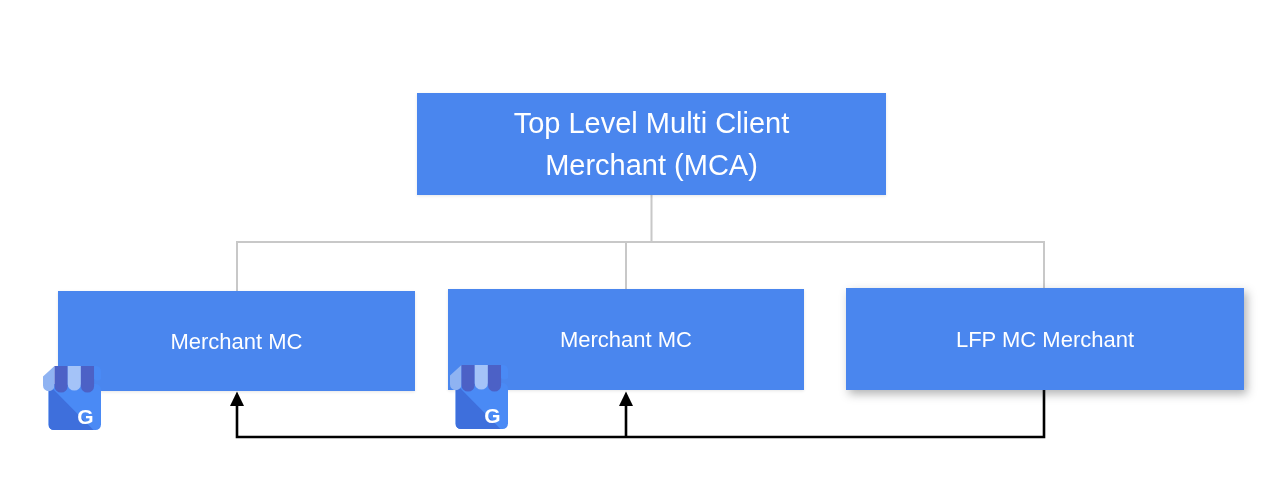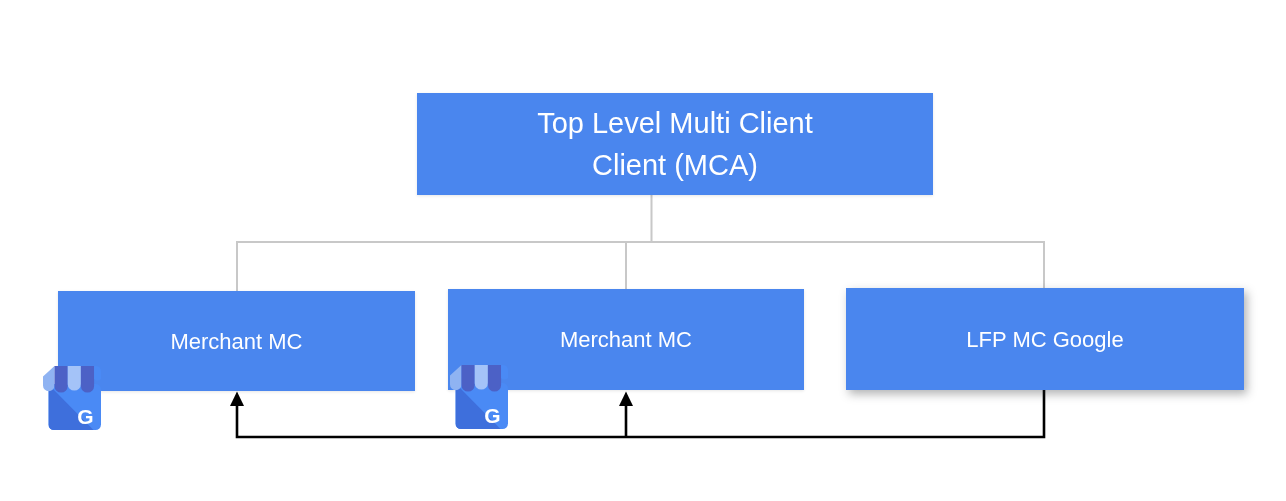--- a/index.html
+++ b/index.html
@@ -31,21 +31,21 @@
     position:absolute;
     display:flex;flex-direction:column;
     justify-content:center;align-items:center;
     text-align:center;
     background:var(--box-fill,#4a86ee);
     color:var(--box-text,#ffffff);
     box-shadow:0 1px 3px rgba(0,0,0,0.10);
   }
   .node .line{white-space:nowrap;}
   #node-root{
-    left:417px;top:93px;width:516px;height:102px;
+    left:417px;top:93px;width:469px;height:102px;
     font-size:29px;line-height:42px;
   }
   #node-sub1{
     left:58px;top:291px;width:357px;height:100px;
     font-size:22px;line-height:31px;
   }
   #node-sub2{
     left:448px;top:289px;width:356px;height:101px;
     font-size:22px;line-height:31px;
   }
@@ -86,33 +86,33 @@
     <path class="flow-line" d="M1044,390 L1044,437
              M1045.3,437 L237,437
              M237,438.3 L237,404
              M626,437 L626,404"></path>
     <polygon class="arrowhead" points="237,391.5 230,406 244,406"></polygon>
     <polygon class="arrowhead" points="626,391.5 619,406 633,406"></polygon>
   </svg>
 
   <div class="node" id="node-root">
     <div class="line">Top Level Multi Client</div>
-    <div class="line">Client (MCA)</div>
+    <div class="line">Merchant (MCA)</div>
   </div>
 
   <div class="node" id="node-sub1">
     <div class="line">Merchant MC</div>
   </div>
 
   <div class="node" id="node-sub2">
     <div class="line">Merchant MC</div>
   </div>
 
   <div class="node" id="node-lfp">
-    <div class="line">LFP MC Google</div>
+    <div class="line">LFP MC Merchant</div>
   </div>
 
   <svg width="0" height="0" style="position:absolute">
     <defs>
       <clipPath id="gmb-body-clip">
         <rect x="8.5" y="18" width="52.5" height="46" rx="5.5"></rect>
       </clipPath>
       <symbol id="gmb-symbol" viewBox="0 0 68 66">
         <rect class="icon-body" x="8.5" y="18" width="52.5" height="46" rx="5.5"></rect>
         <polygon class="icon-shade" points="11,21 53.5,64 8.5,64 8.5,23" clip-path="url(#gmb-body-clip)"></polygon>

